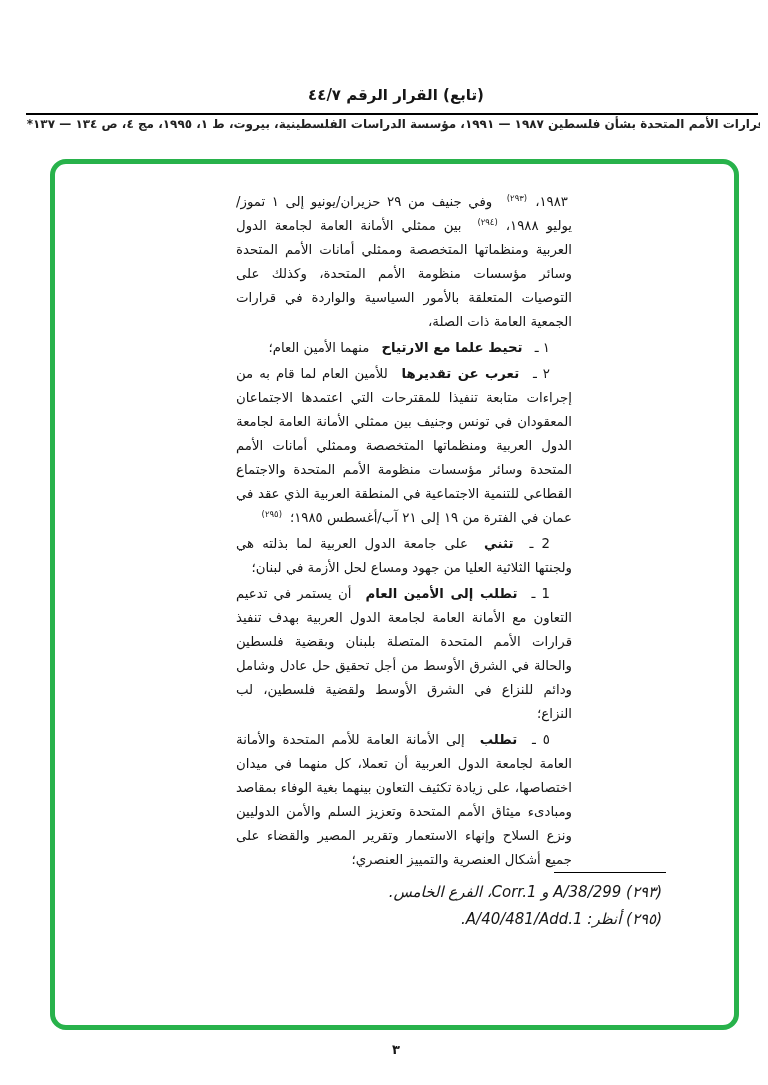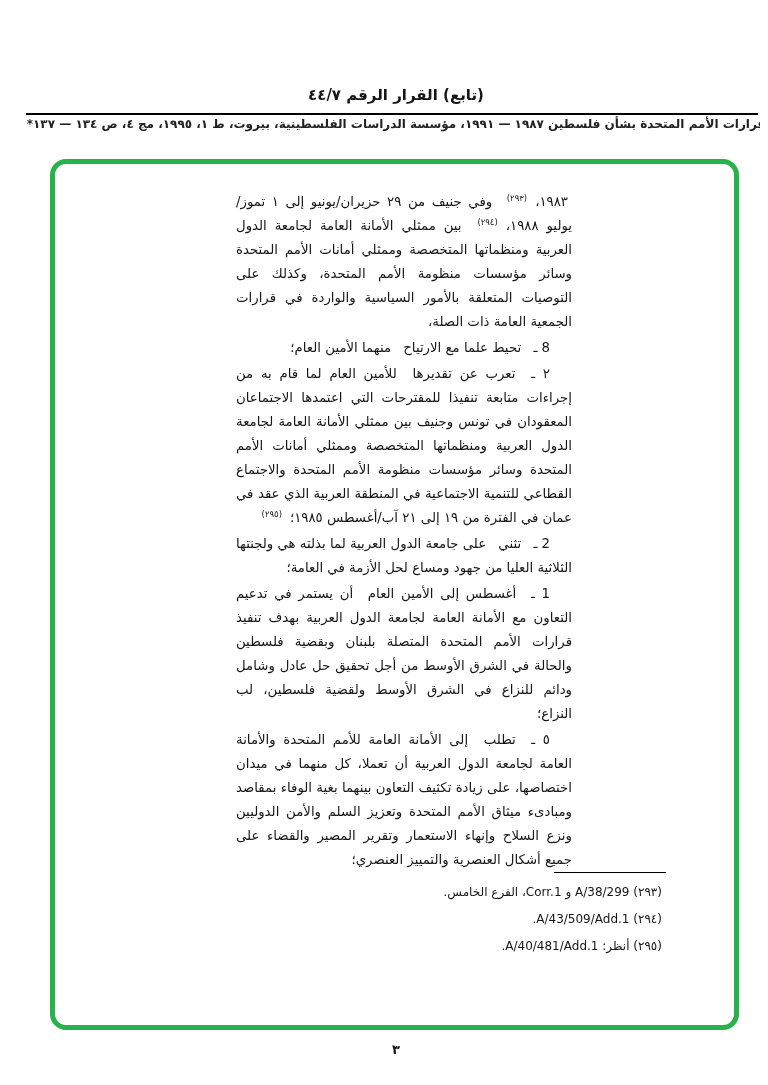--- a/index.html
+++ b/index.html
@@ -29,34 +29,34 @@
     border:5px solid #28b24b; border-radius:16px;
     background:transparent;
   }
   .body-text {
     position:absolute; top:22px; right:158px; width:336px;
     direction:rtl; text-align:justify;
     font-size:13.3px; line-height:24px;
   }
   .para { margin:0 0 2px 0; }
   .para.indent { text-indent:18px; }
-  .bold { font-weight:normal; }
+  .bold { font-weight:bold; }
   .body-text sup, .fnref {
     font-size:8.5px; vertical-align:super; line-height:0;
   }
   .footnote-block {
     position:absolute; top:700px; right:60px; width:250px;
     direction:rtl;
   }
   .footnote-rule {
     width:112px; border-top:1.5px solid #000; margin-bottom:8px;
   }
   .footnote {
-    font-size:12px; line-height:23px; text-align:right;
-    white-space:nowrap; color:#161616;
+    font-size:15px; line-height:23px; text-align:right;
+    white-space:nowrap; color:#161616;font-style:italic;
   }
   .page-number {
     position:absolute; top:1030px; left:0; width:100%;
     text-align:center; font-size:13px; font-weight:bold;
   }
 </style>
 </head>
 <body>
 
 <div class="page">
@@ -64,32 +64,31 @@
   <div class="header-title">(تابع) القرار الرقم ٤٤/٧</div>
 
   <div class="header-rule"></div>
 
   <div class="source-line">قرارات الأمم المتحدة بشأن فلسطين ١٩٨٧ — ١٩٩١، مؤسسة الدراسات الفلسطينية، بيروت، ط ١، ١٩٩٥، مج ٤، ص ١٣٤ — ١٣٧*</div>
 
   <div class="green-box" style="border-color: rgb(40, 178, 75);">
 
     <div class="body-text">
         <p class="para"><span>١٩٨٣،</span><sup>(٢٩٣)</sup><span> وفي جنيف من ٢٩ حزيران/يونيو إلى ١ تموز/ يوليو ١٩٨٨،</span><sup>(٢٩٤)</sup><span> بين ممثلي الأمانة العامة لجامعة الدول العربية ومنظماتها المتخصصة وممثلي أمانات الأمم المتحدة وسائر مؤسسات منظومة الأمم المتحدة، وكذلك على التوصيات المتعلقة بالأمور السياسية والواردة في قرارات الجمعية العامة ذات الصلة،</span></p>
-        <p class="para indent"><span>8 ـ </span><span class="bold">تحيط علما مع الارتياح</span><span> منهما الأمين العام؛</span></p>
+        <p class="para indent"><span>١ ـ </span><span class="bold">تحيط علما مع الارتياح</span><span> منهما الأمين العام؛</span></p>
         <p class="para indent"><span>٢ ـ </span><span class="bold">تعرب عن تقديرها</span><span> للأمين العام لما قام به من إجراءات متابعة تنفيذا للمقترحات التي اعتمدها الاجتماعان المعقودان في تونس وجنيف بين ممثلي الأمانة العامة لجامعة الدول العربية ومنظماتها المتخصصة وممثلي أمانات الأمم المتحدة وسائر مؤسسات منظومة الأمم المتحدة والاجتماع القطاعي للتنمية الاجتماعية في المنطقة العربية الذي عقد في عمان في الفترة من ١٩ إلى ٢١ آب/أغسطس ١٩٨٥؛</span><sup>(٢٩٥)</sup></p>
-        <p class="para indent"><span>2 ـ </span><span class="bold">تثني</span><span> على جامعة الدول العربية لما بذلته هي ولجنتها الثلاثية العليا من جهود ومساع لحل الأزمة في العامة؛</span></p>
-        <p class="para indent"><span>1 ـ </span><span class="bold">أغسطس إلى الأمين العام</span><span> أن يستمر في تدعيم التعاون مع الأمانة العامة لجامعة الدول العربية بهدف تنفيذ قرارات الأمم المتحدة المتصلة بلبنان وبقضية فلسطين والحالة في الشرق الأوسط من أجل تحقيق حل عادل وشامل ودائم للنزاع في الشرق الأوسط ولقضية فلسطين، لب النزاع؛</span></p>
+        <p class="para indent"><span>2 ـ </span><span class="bold">تثني</span><span> على جامعة الدول العربية لما بذلته هي ولجنتها الثلاثية العليا من جهود ومساع لحل الأزمة في لبنان؛</span></p>
+        <p class="para indent"><span>1 ـ </span><span class="bold">تطلب إلى الأمين العام</span><span> أن يستمر في تدعيم التعاون مع الأمانة العامة لجامعة الدول العربية بهدف تنفيذ قرارات الأمم المتحدة المتصلة بلبنان وبقضية فلسطين والحالة في الشرق الأوسط من أجل تحقيق حل عادل وشامل ودائم للنزاع في الشرق الأوسط ولقضية فلسطين، لب النزاع؛</span></p>
         <p class="para indent"><span>٥ ـ </span><span class="bold">تطلب</span><span> إلى الأمانة العامة للأمم المتحدة والأمانة العامة لجامعة الدول العربية أن تعملا، كل منهما في ميدان اختصاصها، على زيادة تكثيف التعاون بينهما بغية الوفاء بمقاصد ومبادىء ميثاق الأمم المتحدة وتعزيز السلم والأمن الدوليين ونزع السلاح وإنهاء الاستعمار وتقرير المصير والقضاء على جميع أشكال العنصرية والتمييز العنصري؛</span></p>
       </div>
 
     <div class="footnote-block">
       <div class="footnote-rule"></div>
       <div>
           <div class="footnote">(٢٩٣) A/38/299 و Corr.1، الفرع الخامس.</div>
-          <div class="footnote">(٢٩٤) A/43/509/Add.1.</div>
           <div class="footnote">(٢٩٥) أنظر: A/40/481/Add.1.</div>
         </div>
     </div>
 
   </div>
 
   <div class="page-number">٣</div>
 
 </div>
 

